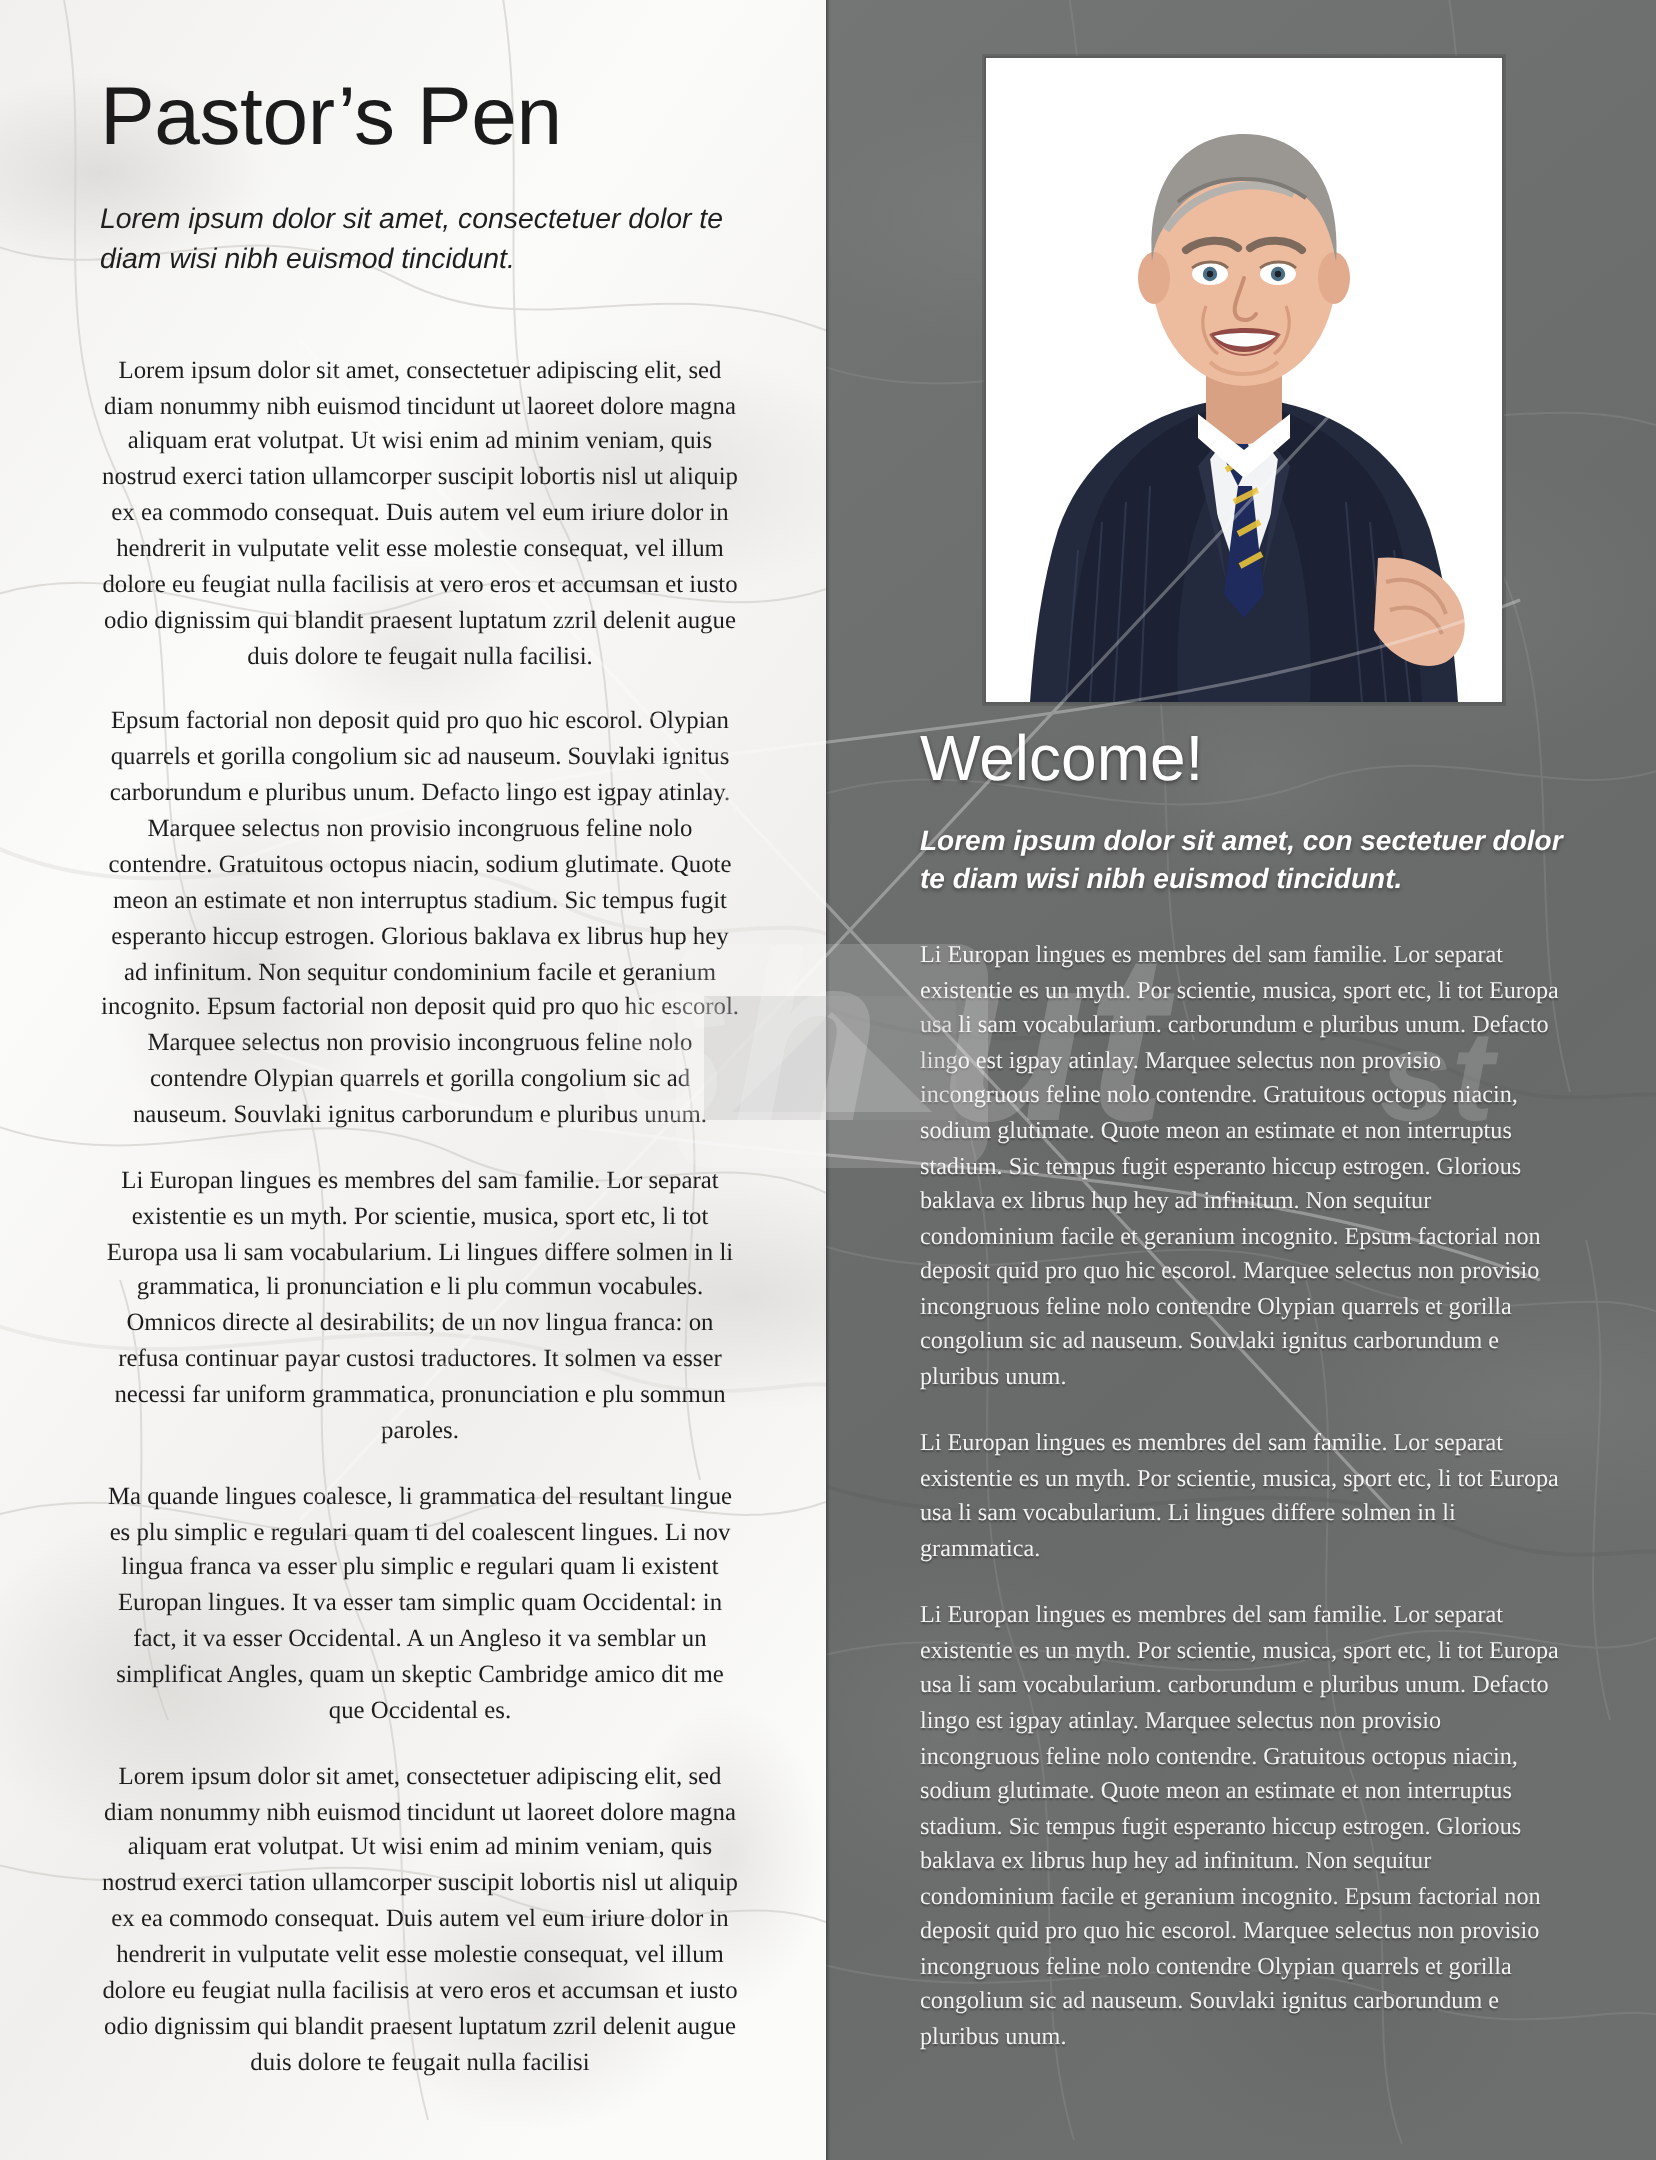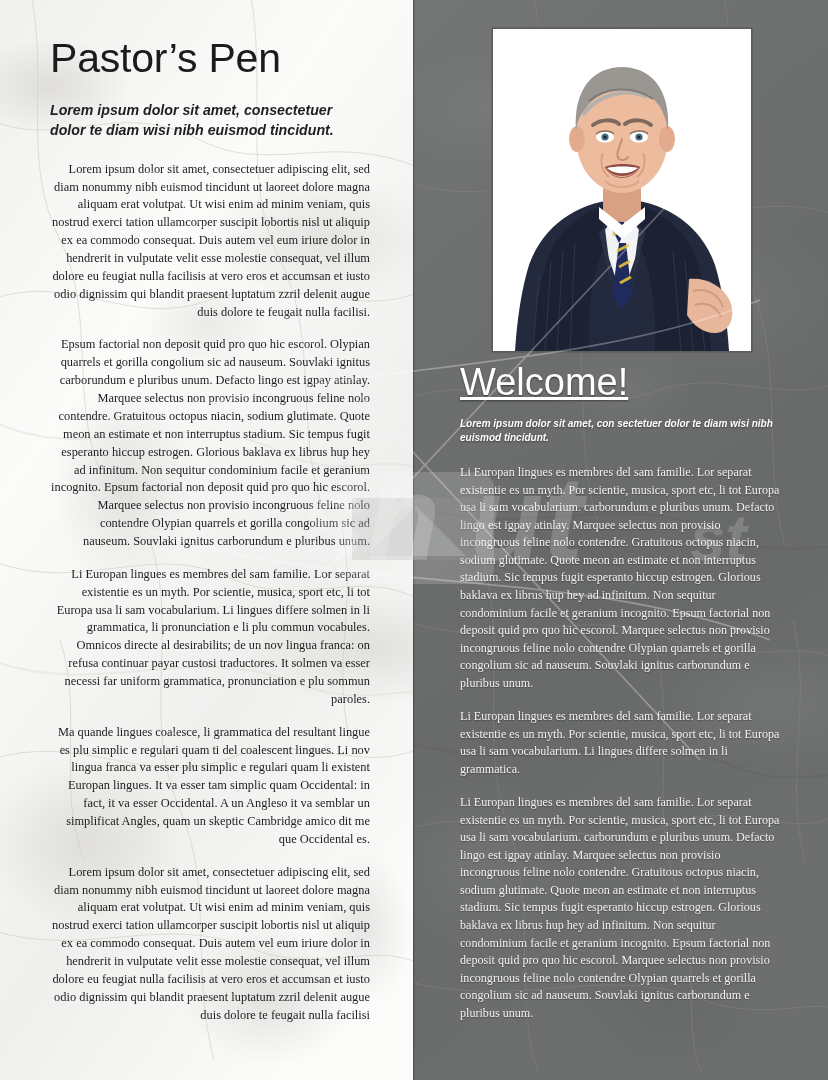--- a/index.html
+++ b/index.html
@@ -89,33 +89,33 @@
     font-size: 41px;
     font-weight: 400;
     color: #1b1b1b;
     letter-spacing: -0.2px;
     line-height: 1.0;
     margin: 0 0 22px 0;
   }
   .subtitle {
     font-family: "Liberation Sans", sans-serif;
     font-style: italic;
-    font-weight: bold;
+    font-weight: normal;
     font-size: 14.2px;
     line-height: 1.40;
     color: #1f1f1f;
-    margin: 0 0 20px 0;
+    margin: 0 0 36px 0;
   }
   .body-p {
     font-family: "Liberation Serif", serif;
     font-size: 12.4px;
     line-height: 1.44;
     color: #1d1d1d;
     margin: 12px 0 15px 0;
-    text-align: right;
+    text-align: center;
   }
   .body-p:last-child { margin-bottom: 0; }
 
   
   .photo-frame {
     position: absolute;
     left: 492px; top: 28px;
     width: 258px; height: 322px;
     background: #ffffff;
     border: 1px solid #5b5c5c;
@@ -130,33 +130,32 @@
   }
 
   .right-col {
     position: absolute;
     left: 460px; top: 363px;
     width: 322px;
     z-index: 6;
   }
   .welcome-title {
     font-family: "Liberation Sans", sans-serif;
-    font-size: 38px;
+    font-size: 32px;
     font-weight: 400;
     color: #ffffff;
     line-height: 1.05;
     margin: 0 0 14px 0;
     text-shadow: 0 1px 2px rgba(0,0,0,.45);
-    text-decoration: underline;
   }
   .welcome-sub {
     font-family: "Liberation Sans", sans-serif;
     font-style: italic;
     font-weight: bold;
-    font-size: 10px;
+    font-size: 14px;
     line-height: 1.42;
     color: #ffffff;
     margin: 0 0 19px 0;
     text-shadow: 0 1px 2px rgba(0,0,0,.4);
   }
   .body-p-light {
     font-family: "Liberation Serif", serif;
     font-size: 12.1px;
     line-height: 1.45;
     color: #f2f2f2;

